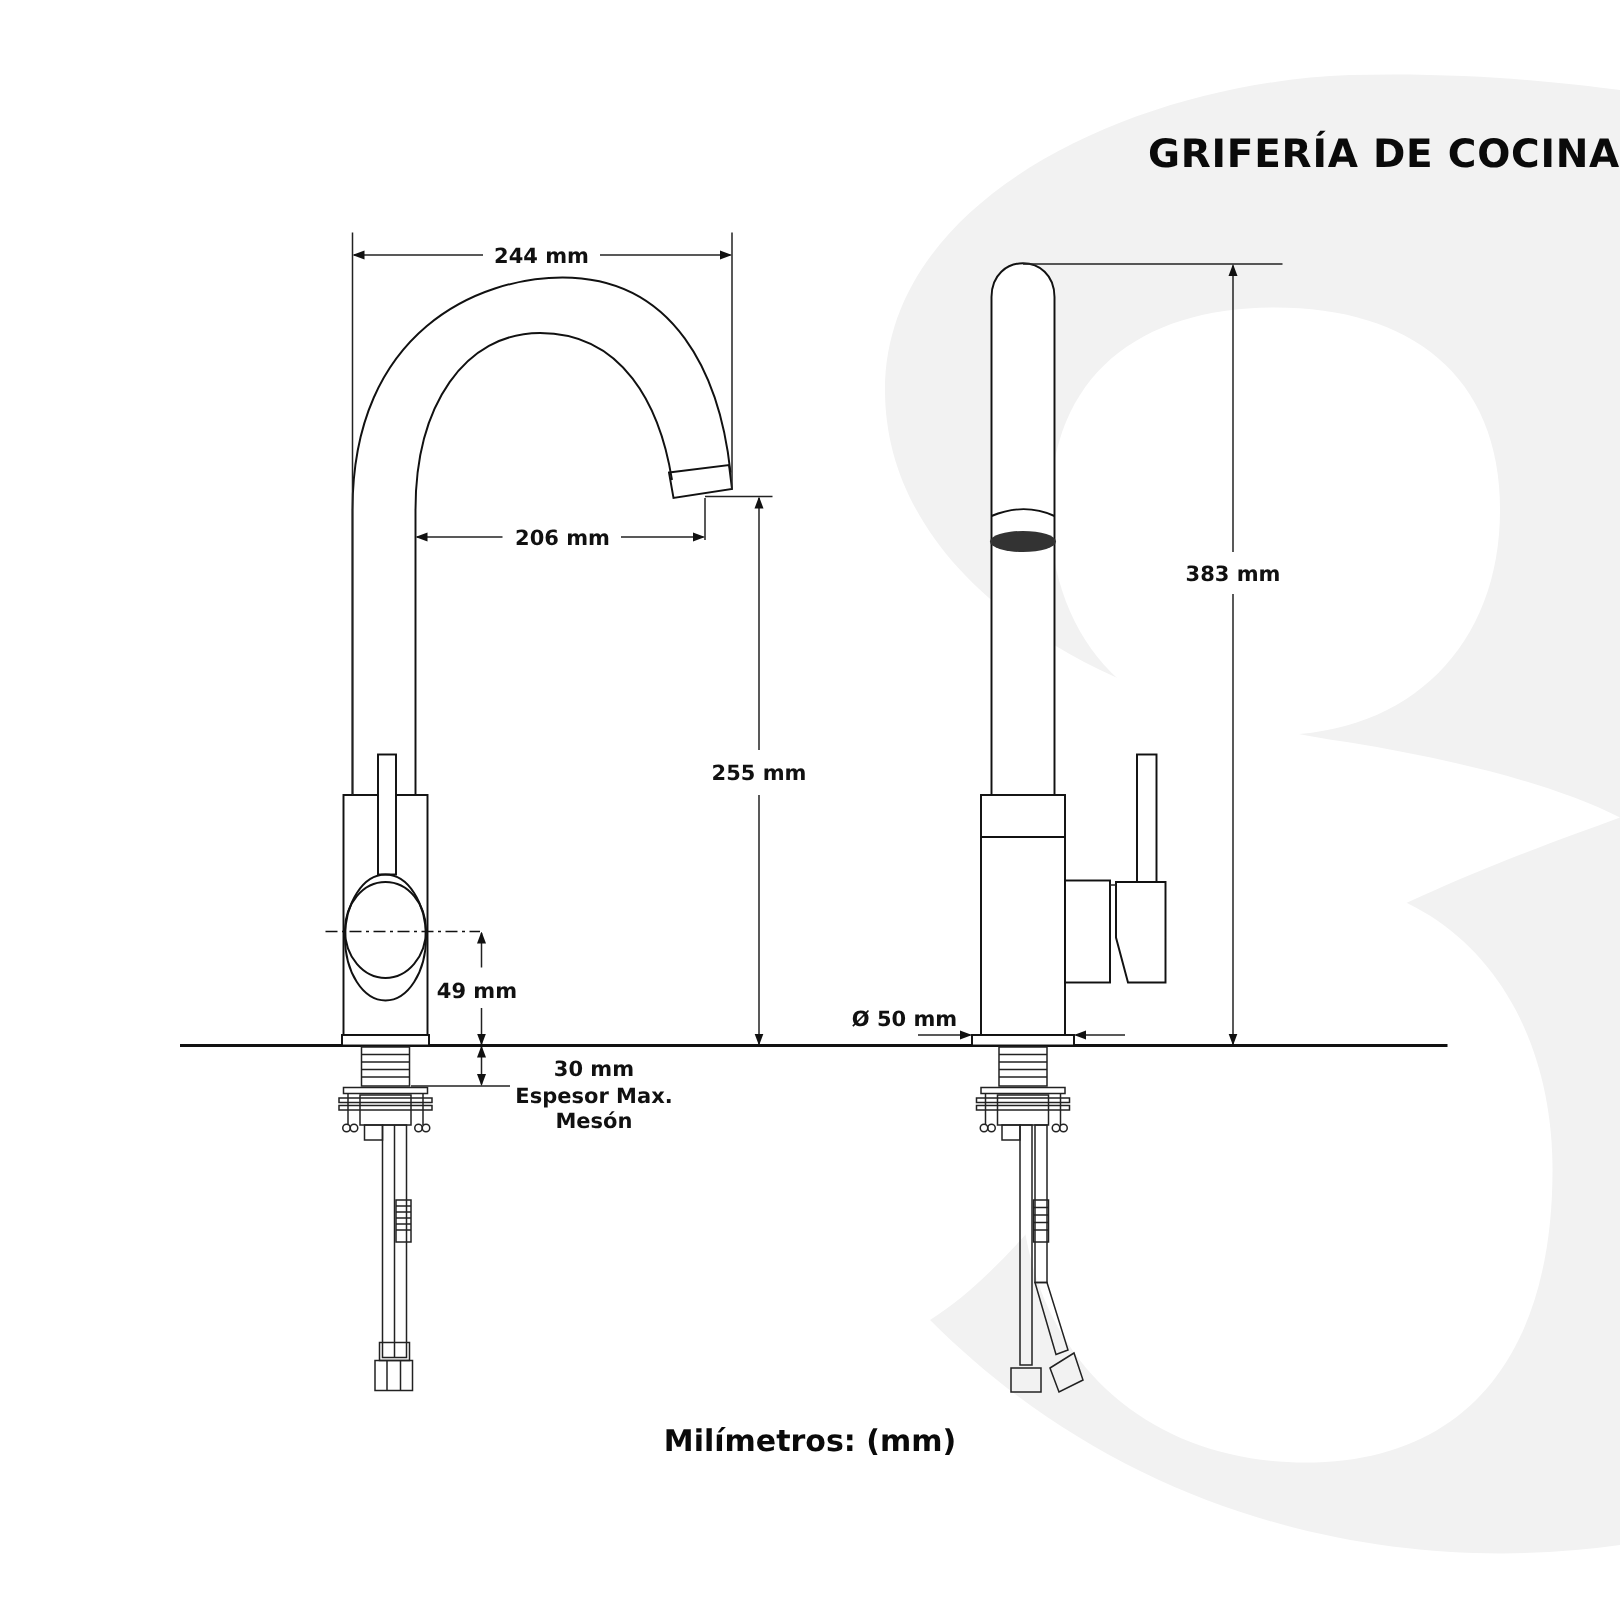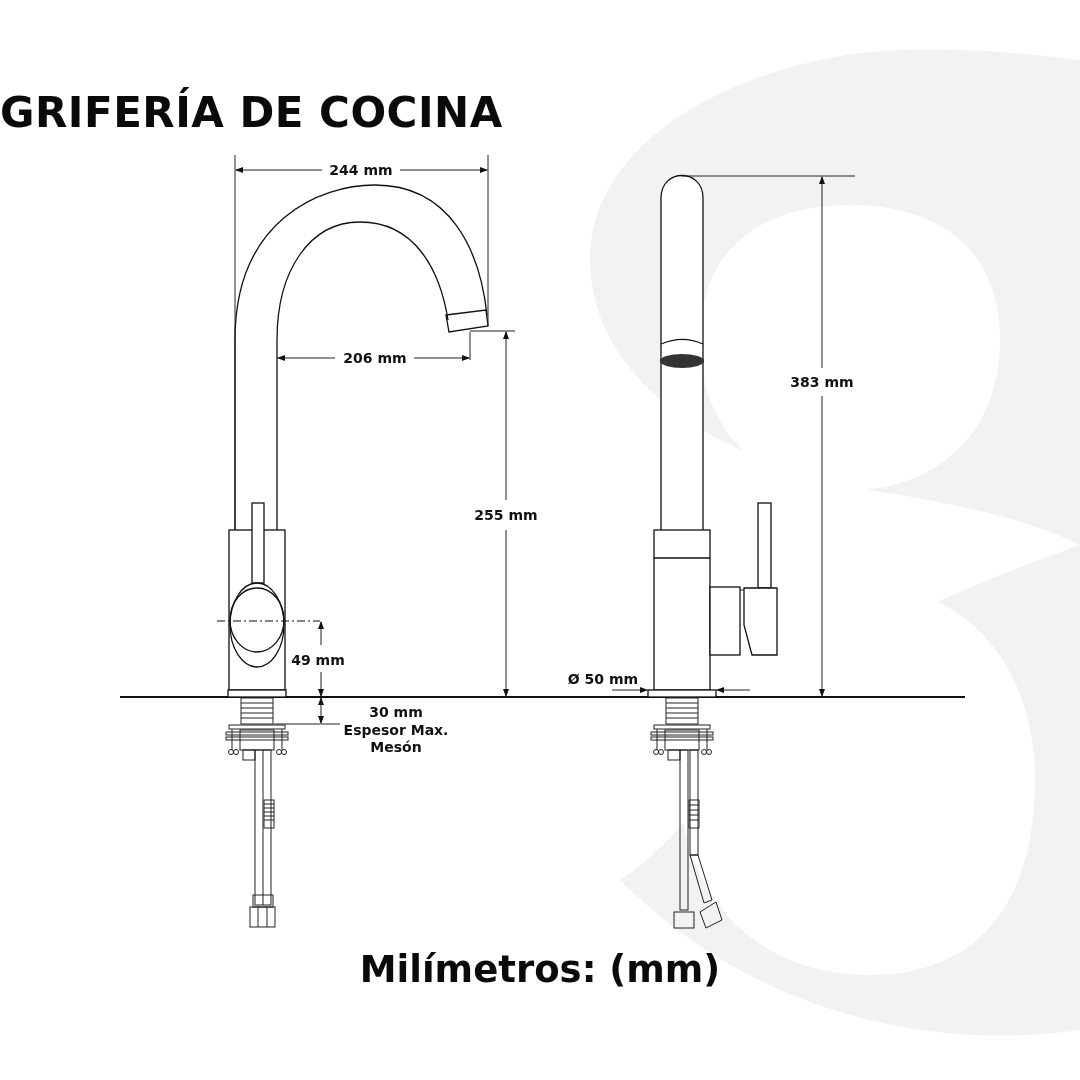--- a/index.html
+++ b/index.html
@@ -1,19 +1,19 @@
 <!DOCTYPE html>
 <html><head>
   <meta charset="utf-8">
   <style>
     html, body { margin: 0; padding: 0; }
     body { width: 1080px; height: 1080px; background: #ffffff; overflow: hidden; position: relative; font-family: "DejaVu Sans", sans-serif; }
     .canvas { position: absolute; left: 0; top: 0; width: 1080px; height: 1080px; }
-    .title { position: absolute; left: 0; top: 88px; width: 1080px; text-align: left; font-family: "DejaVu Sans", sans-serif; font-weight: bold; font-size: 42px; letter-spacing: 0.5px; color: #0a0a0a; }
-    .footer { position: absolute; left: 0; top: 948px; width: 1080px; text-align: center; font-family: "DejaVu Sans", sans-serif; font-weight: bold; font-size: 37px; color: #0a0a0a; }
+    .title { position: absolute; left: 0; top: 88px; width: 1080px; text-align: right; font-family: "DejaVu Sans", sans-serif; font-weight: bold; font-size: 26px; letter-spacing: 0.5px; color: #0a0a0a; }
+    .footer { position: absolute; left: 0; top: 948px; width: 1080px; text-align: center; font-family: "DejaVu Sans", sans-serif; font-weight: bold; font-size: 20px; color: #0a0a0a; }
     .dim { font-family: "DejaVu Sans", sans-serif; font-weight: bold; font-size: 14px; fill: #111; }
     .ln { stroke: #111; stroke-width: 1.3; fill: none; }
     .thin { stroke: #222; stroke-width: 1; fill: none; }
     .fillw { fill: #fff; stroke: #111; stroke-width: 1.3; }
   </style>
 </head>
 <body>
 
 <svg class="canvas" viewBox="0 0 1080 1080" xmlns="http://www.w3.org/2000/svg">
   <defs>

